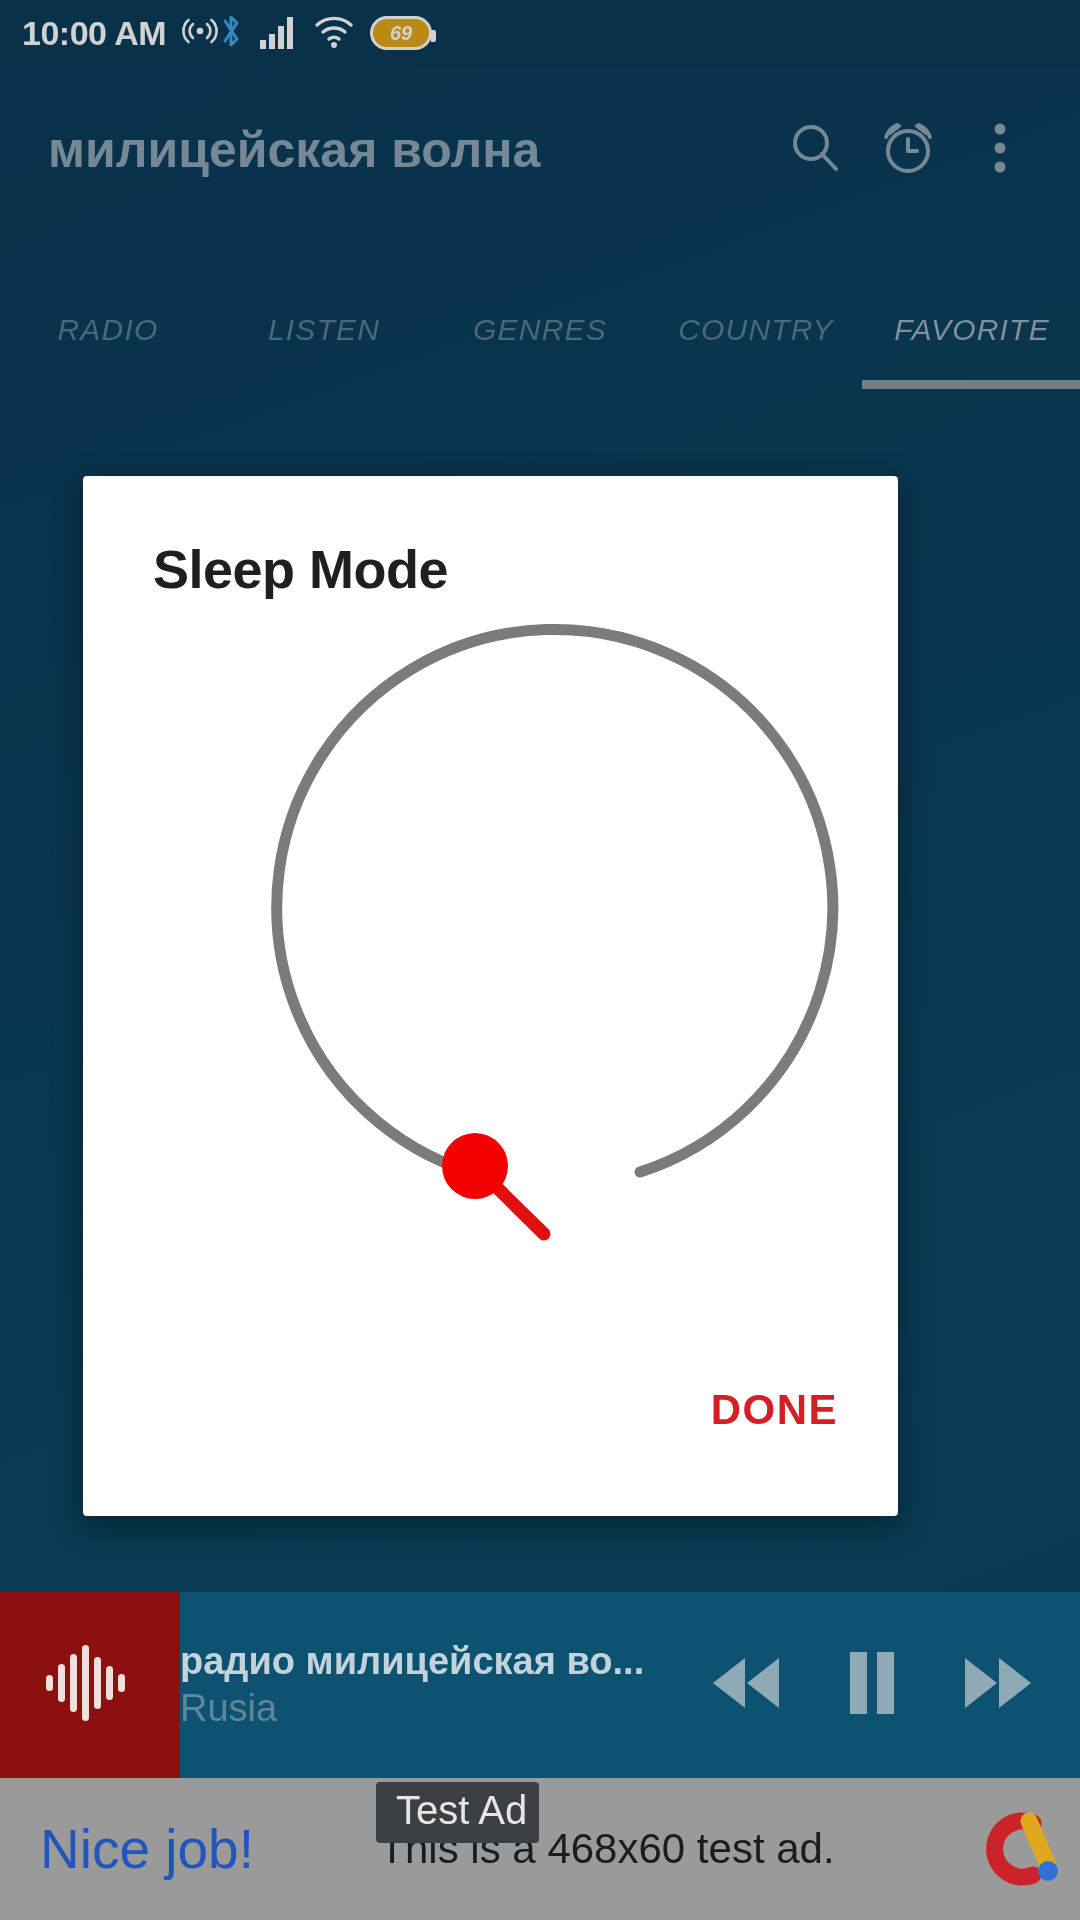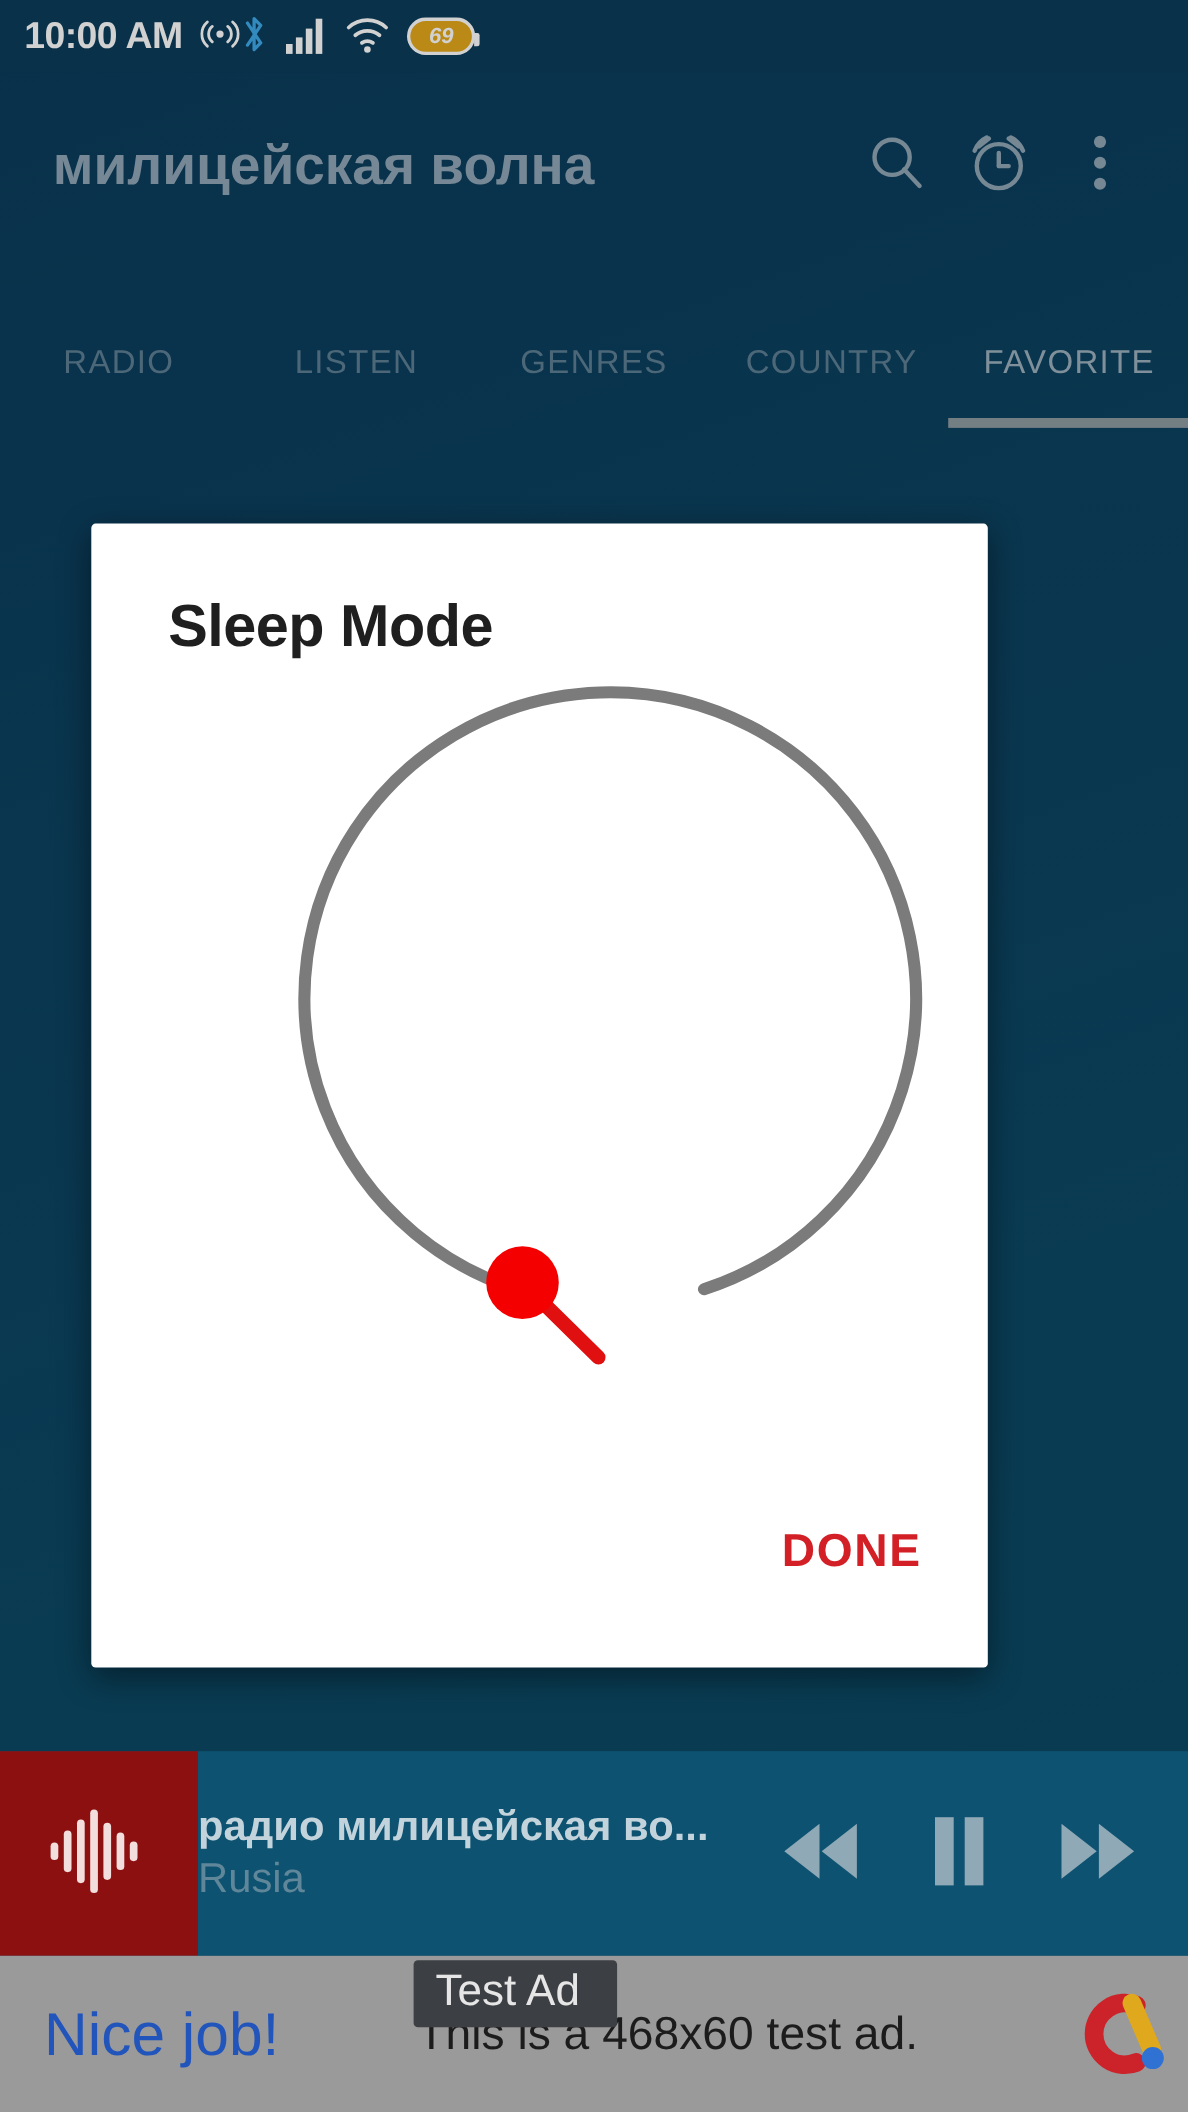--- a/index.html
+++ b/index.html
@@ -56,21 +56,21 @@
     letter-spacing: 0px;
   }
   .appbar-btn {
     width: 92px; height: 92px;
     display: flex; align-items: center; justify-content: center;
   }
 
   
   #tab-bar {
     position: absolute; left: 0; top: 234px; width: 1080px; height: 154px;
-    display: flex; align-items: center;
+    display: flex; align-items: center; font-style: italic;
   }
   .tab {
     flex: 1 1 0; text-align: center;
     color: #5d7f93; font-size: 30px; letter-spacing: 1.2px;
     white-space: nowrap;
     padding-top: 38px;
   }
   .tab.active { color: #9bb0bd; }
   #tab-indicator {
     position: absolute; left: 862px; top: 380px;
@@ -148,21 +148,21 @@
   #ad-cta {
     color: #2255bb; font-size: 55px; padding-left: 40px; white-space: nowrap;
   }
   #ad-text {
     flex: 1 1 auto; text-align: center; color: #1c1c1c;
     font-size: 42px; white-space: nowrap;
   }
   #ad-badge {
     position: absolute; left: 376px; top: 1782px;
     background: #3c3f43; color: #e6e6e6;
-    font-size: 40px; padding: 6px 34px 10px 20px; border-radius: 4px;
+    font-size: 40px; padding: 6px 12px 10px 20px; border-radius: 4px;
   }
   #ad-logo { width: 120px; display: flex; align-items: center; justify-content: center; }
 </style>
 </head>
 <body>
 
 <div id="screen">
 
   <div id="status-bar">
     <div class="sb-left">

